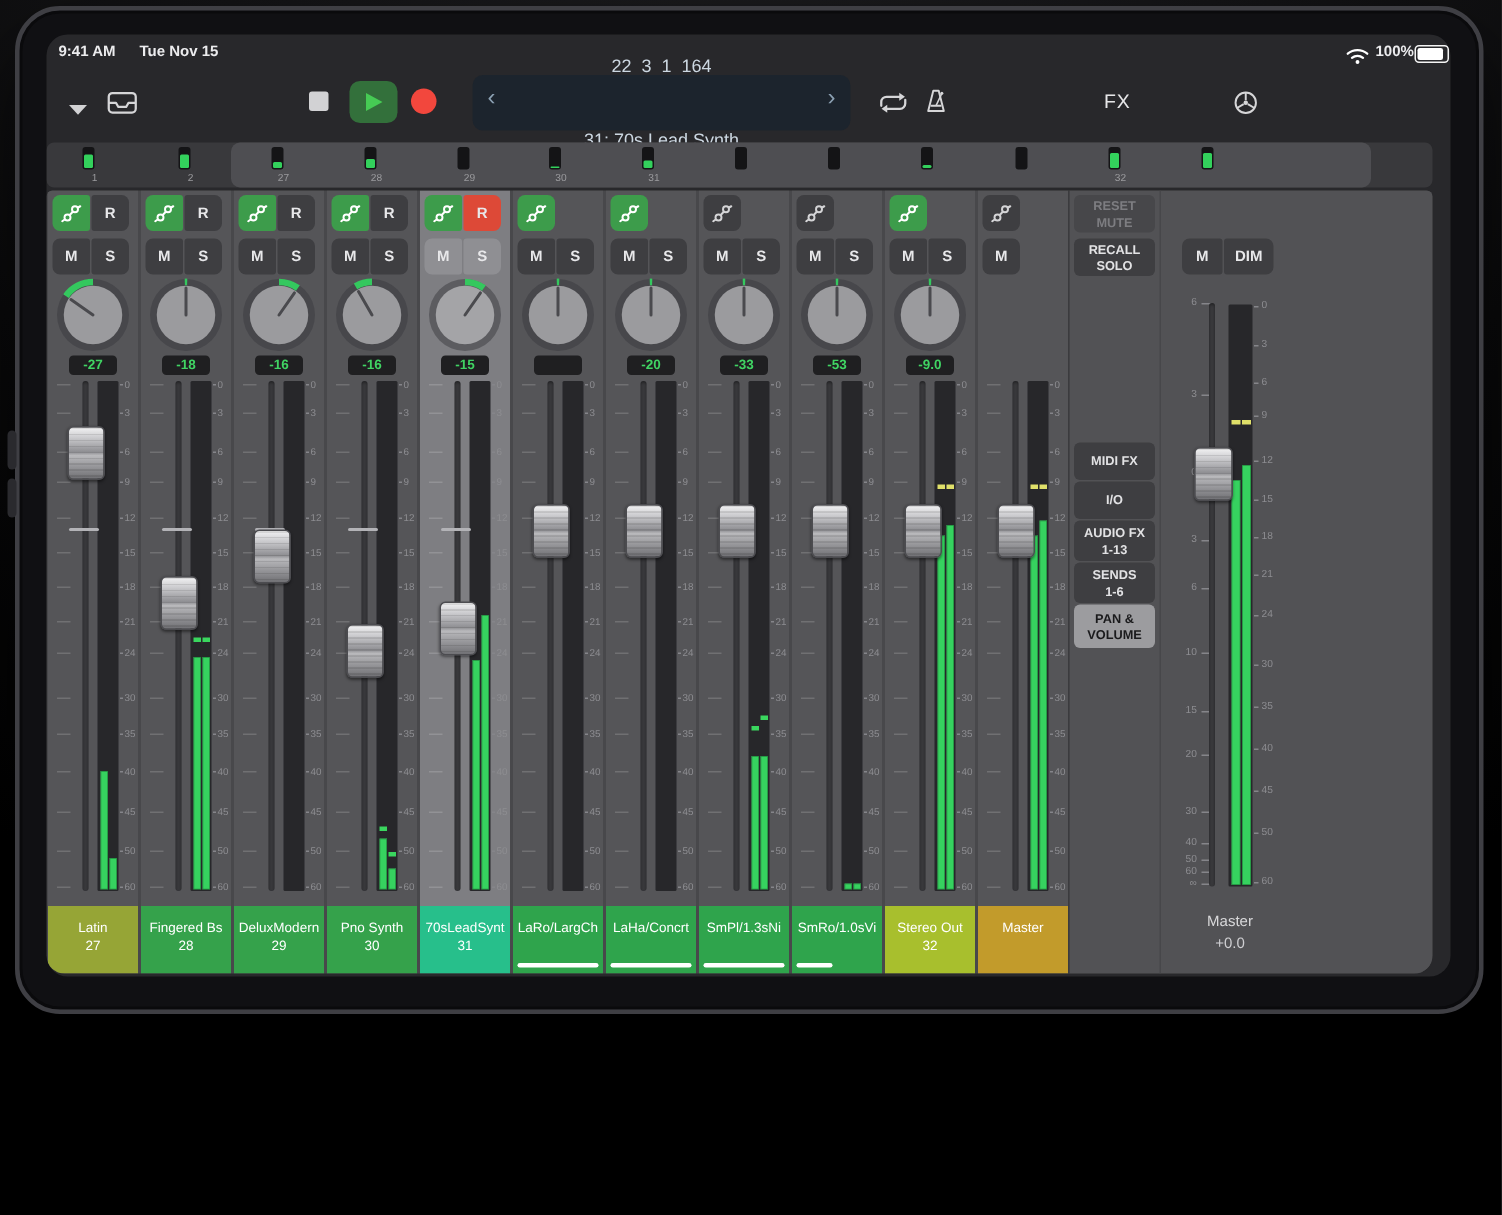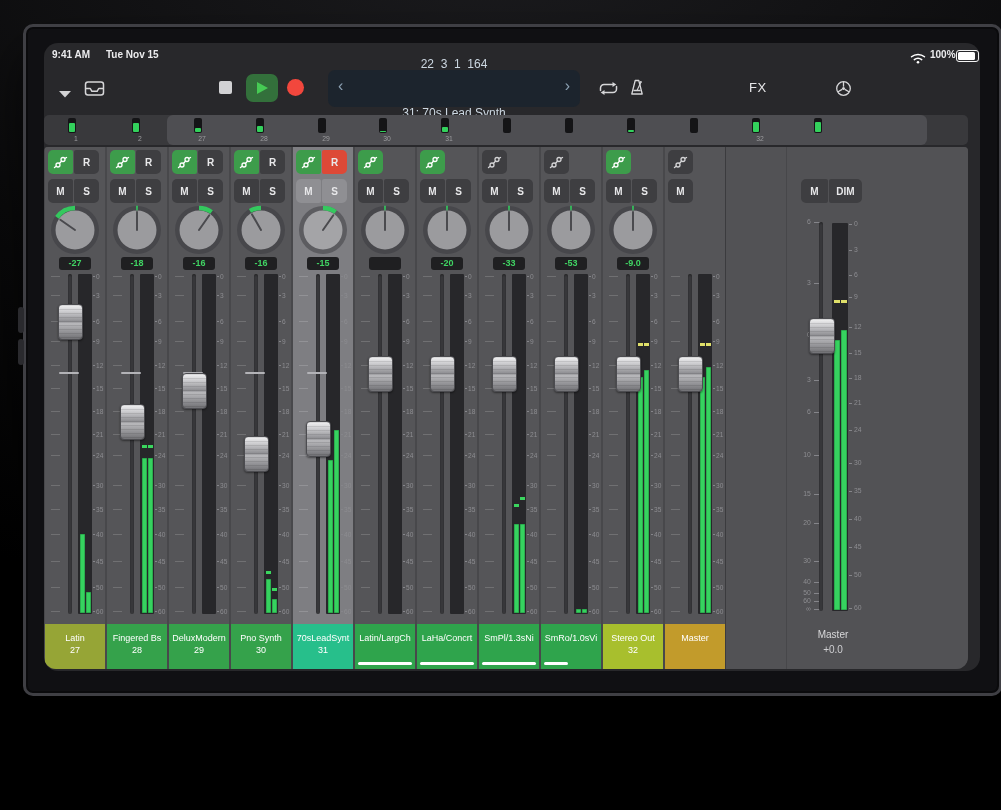--- a/index.html
+++ b/index.html
@@ -1,23 +1,23 @@
 <!DOCTYPE html>
 <html><head>
 <meta charset="utf-8">
 <style>
   html,body{margin:0;padding:0;}
   body{width:1001px;height:810px;overflow:hidden;font-family:"Liberation Sans","DejaVu Sans",sans-serif;
        background:#000;}
   .stage{position:relative;width:1001px;height:810px;
          background:radial-gradient(130% 90% at 50% -10%, #1d1d20 0%, #0a0a0b 55%, #000 100%);}
   
-  .device{position:absolute;left:23px;top:4px;width:973px;height:666px;border-radius:10px;
+  .device{position:absolute;left:10px;top:4px;width:973px;height:666px;border-radius:30px;
           background:#101013;border:3px solid #3f3f44;
-          box-shadow:0 28px 55px rgba(0,0,0,.6), inset 0 0 0 2px #0a0a0c;margin-top:20px;}
+          box-shadow:0 28px 55px rgba(0,0,0,.6), inset 0 0 0 2px #0a0a0c;}
   .side-btn{position:absolute;left:-8px;width:6px;height:26px;background:#2a2a2e;border-radius:3px;}
   
   .screen{position:absolute;left:18px;top:16px;width:936px;height:628px;border-radius:14px;
           background:#28282b;overflow:hidden;}
   .sb-text{position:absolute;top:6px;font-size:10px;font-weight:700;color:#ececee;}
   .battery{position:absolute;width:21px;height:10px;border:1px solid rgba(255,255,255,.95);
            border-radius:3px;top:7px;}
   .battery i{position:absolute;left:1px;top:1px;bottom:1px;width:17px;background:#fff;border-radius:1.5px;}
   .tb-icon{position:absolute;cursor:pointer;}
   .stop-btn{position:absolute;left:175px;top:38px;width:13px;height:13px;background:#d2d2d4;border-radius:2px;}
@@ -974,20 +974,34 @@
               <div class="mbar" style="left: 34.5px; top: 229.5px; height: 236.5px;"></div>
               <div class="mbar" style="left: 40.5px; top: 220.3px; height: 245.7px;"></div>
               <div class="mhold" style="left: 34.5px; top: 195.6px; background: rgb(224, 224, 106);"></div>
               <div class="mhold" style="left: 40.5px; top: 195.6px; background: rgb(224, 224, 106);"></div>
               <div class="ftrack"></div>
               <div class="fmark" style="top: 224.667px;"></div>
               <div class="fcap" style="top: 208.667px;"></div>
             </div>
           </div>
 
+        <div class="rcol">
+          <div class="rb dim" style="top:3px;height:25px;">RESET
+MUTE</div>
+          <div class="rb" style="top:32px;height:25px;">RECALL
+SOLO</div>
+          <div class="rb" style="top:168px;height:25px;">MIDI FX</div>
+          <div class="rb" style="top:194px;height:25px;">I/O</div>
+          <div class="rb" style="top:220px;height:27px;">AUDIO FX
+1-13</div>
+          <div class="rb" style="top:248px;height:27px;">SENDS
+1-6</div>
+          <div class="rb on" style="top:276px;height:29px;">PAN &amp;
+VOLUME</div>
+        </div>
 
         <div class="marea" id="marea">
           <div class="mbtn" style="left:14px;width:27px;border-radius:5px 2px 2px 5px;">M</div>
           <div class="mbtn" style="left:42px;width:33px;border-radius:2px 5px 5px 2px;">DIM</div>
           <div class="master-name">Master</div>
           <div class="master-val">+0.0</div>
         <div class="ms-tick" style="left: 27px; top: 75px; width: 7px;"></div>
             <div class="ms-lab" style="left: 10px; top: 70px; width: 15px; text-align: right;">6</div>
             <div class="ms-tick" style="left: 27px; top: 136px; width: 7px;"></div>
             <div class="ms-lab" style="left: 10px; top: 131px; width: 15px; text-align: right;">3</div>
@@ -1065,21 +1079,21 @@
           </div>
           <div class="tlabel" style="left: 187px; background: rgb(53, 162, 75);">
             <div class="l1">Pno Synth</div>
             <div class="l2">30</div>
           </div>
           <div class="tlabel" style="left: 249px; background: rgb(39, 191, 139);">
             <div class="l1">70sLeadSynt</div>
             <div class="l2">31</div>
           </div>
           <div class="tlabel" style="left: 311px; background: rgb(47, 164, 76);">
-            <div class="l1">Latin/LargCh</div>
+            <div class="l1">LaRo/LargCh</div>
             <div class="l2"></div>
             <div class="tl-bar" style="width: 54px;"></div>
           </div>
           <div class="tlabel" style="left: 373px; background: rgb(47, 164, 76);">
             <div class="l1">LaHa/Concrt</div>
             <div class="l2"></div>
             <div class="tl-bar" style="width: 54px;"></div>
           </div>
           <div class="tlabel" style="left: 435px; background: rgb(47, 164, 76);">
             <div class="l1">SmPl/1.3sNi</div>

